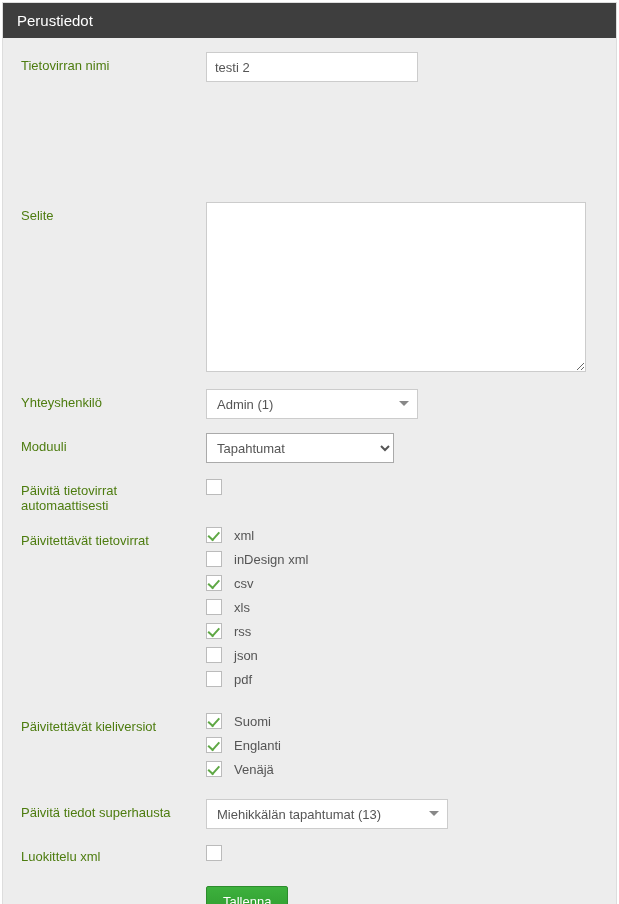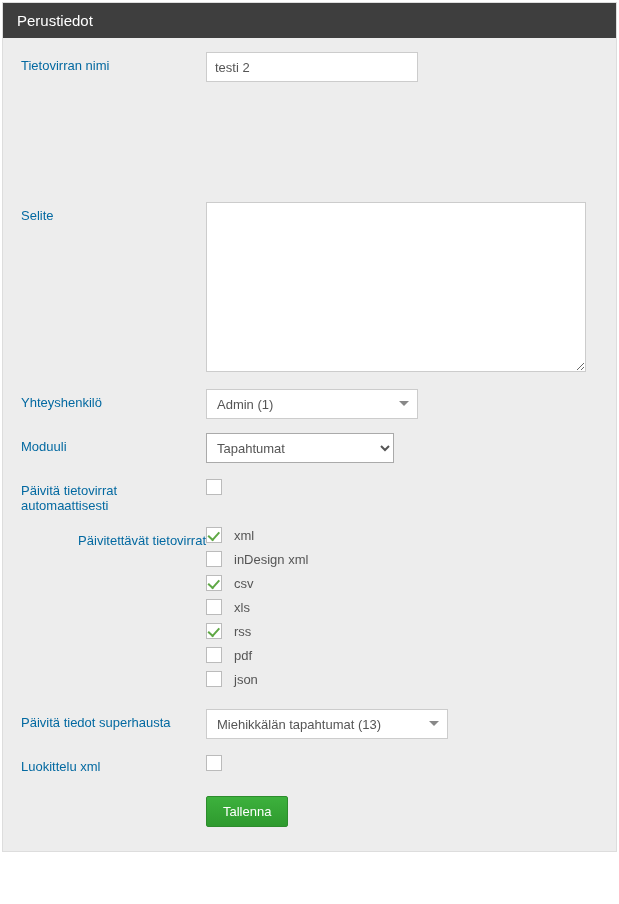--- a/index.html
+++ b/index.html
@@ -28,21 +28,21 @@
     .form-row {
       display: flex;
       align-items: flex-start;
       margin-bottom: 14px;
     }
     .form-row.tall-gap { margin-bottom: 120px; }
     .form-label {
       width: 185px;
       flex-shrink: 0;
       padding-top: 6px;
-      color: #0369a1;
+      color: #4d7c0f;
       font-size: 13px;
     }
     .form-control {
       flex: 1;
     }
     .text-input {
       width: 212px;
       height: 30px;
       padding: 6px 8px;
       border: 1px solid #ccc;
@@ -196,21 +196,21 @@
       </div>
     </div>
 
     <div class="form-row">
       <div class="form-label">Päivitä tietovirrat automaattisesti</div>
       <div class="form-control">
         <span class="checkbox-single"></span>
       </div>
     </div>
 
-    <div class="form-row" style="text-align:right;">
+    <div class="form-row" style="">
       <div class="form-label">Päivitettävät tietovirrat</div>
       <div class="form-control" id="formats-list">
           <div class="checkbox-item">
             <span class="checkbox-box checked"></span>
             <span class="checkbox-label">xml</span>
           </div>
           <div class="checkbox-item">
             <span class="checkbox-box"></span>
             <span class="checkbox-label">inDesign xml</span>
           </div>
@@ -221,29 +221,46 @@
           <div class="checkbox-item">
             <span class="checkbox-box"></span>
             <span class="checkbox-label">xls</span>
           </div>
           <div class="checkbox-item">
             <span class="checkbox-box checked"></span>
             <span class="checkbox-label">rss</span>
           </div>
           <div class="checkbox-item">
             <span class="checkbox-box"></span>
+            <span class="checkbox-label">json</span>
+          </div>
+          <div class="checkbox-item">
+            <span class="checkbox-box"></span>
             <span class="checkbox-label">pdf</span>
           </div>
-          <div class="checkbox-item">
-            <span class="checkbox-box"></span>
-            <span class="checkbox-label">json</span>
-          </div>
-        </div>
-    </div>
-
+        </div>
+    </div>
+
+    <div class="form-row" style="margin-top:18px;">
+      <div class="form-label">Päivitettävät kieliversiot</div>
+      <div class="form-control" id="languages-list">
+          <div class="checkbox-item">
+            <span class="checkbox-box checked"></span>
+            <span class="checkbox-label">Suomi</span>
+          </div>
+          <div class="checkbox-item">
+            <span class="checkbox-box checked"></span>
+            <span class="checkbox-label">Englanti</span>
+          </div>
+          <div class="checkbox-item">
+            <span class="checkbox-box checked"></span>
+            <span class="checkbox-label">Venäjä</span>
+          </div>
+        </div>
+    </div>
 
     <div class="form-row" style="margin-top:12px;">
       <div class="form-label">Päivitä tiedot superhausta</div>
       <div class="form-control">
         <div class="select-wrap select-wide">
           <div class="select-display">Miehikkälän tapahtumat (13)</div>
           <span class="select-caret">
             <svg width="10" height="6" viewBox="0 0 10 6">
                 <path d="M0 0 L5 5 L10 0 Z" fill="#888"></path>
               </svg>

